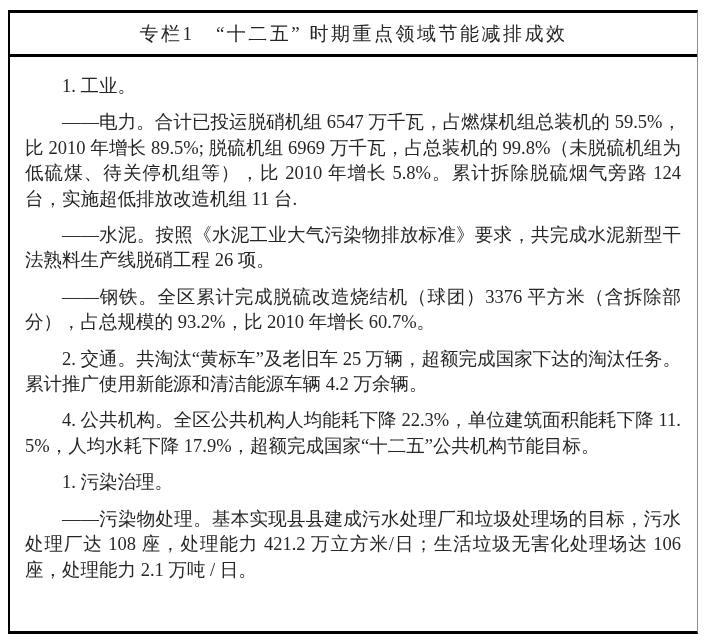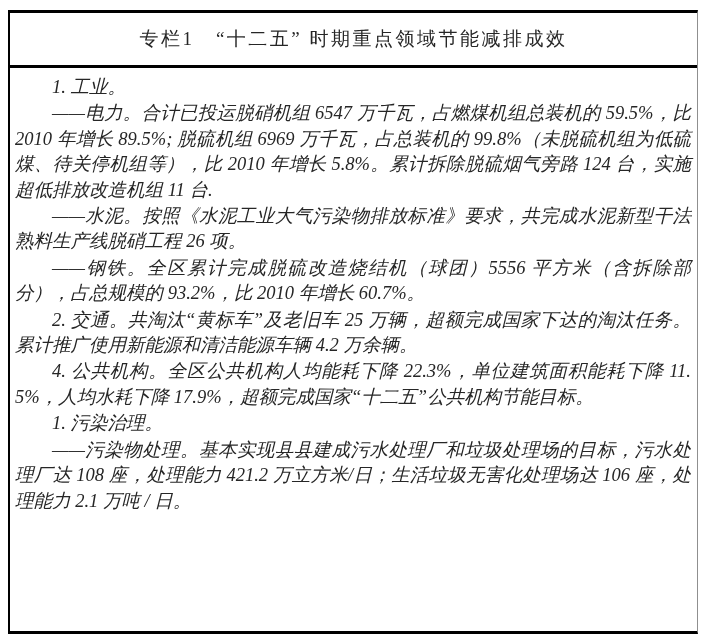--- a/index.html
+++ b/index.html
@@ -23,21 +23,21 @@
     height: 624px;
     box-sizing: border-box;
     background: #ffffff;
     border-top: 3px solid #000000;
     border-bottom: 3px solid #000000;
     border-left: 2px solid #000000;
     border-right: 1px solid #8f8f8f;
     overflow: hidden;
   }
   .panel-header {
-    height: 55px;
+    height: 44px;
     box-sizing: border-box;
     border-bottom: 3px solid #000000;
     display: flex;
     align-items: center;
     justify-content: center;
   }
   .panel-title {
     font-size: 19px;
     letter-spacing: 2.5px;
     color: #262626;
@@ -46,37 +46,36 @@
   .panel-body {
     box-sizing: border-box;
     padding: 6px 5px 0 4px;
     font-size: 18.5px;
     line-height: 25.4px;
     text-align: justify;
     text-justify: inter-ideograph;
     color: #262626;
   }
   .panel-body p {
-    margin: 1px;
+    margin: 11px;
     padding: 0;
     text-indent: 2em;
     word-break: break-all;
-    font-style: italic;
   }
 </style>
 </head>
 <body>
 
 <div class="panel">
   <div class="panel-header">
     <div class="panel-title">专栏1　“十二五” 时期重点领域节能减排成效</div>
   </div>
   <div class="panel-body">
     <p>1. 工业。</p>
     <p>——电力。合计已投运脱硝机组 6547 万千瓦，占燃煤机组总装机的 59.5%，比 2010 年增长 89.5%; 脱硫机组 6969 万千瓦，占总装机的 99.8%（未脱硫机组为低硫煤、待关停机组等），比 2010 年增长 5.8%。累计拆除脱硫烟气旁路 124 台，实施超低排放改造机组 11 台.</p>
     <p>——水泥。按照《水泥工业大气污染物排放标准》要求，共完成水泥新型干法熟料生产线脱硝工程 26 项。</p>
-    <p>——钢铁。全区累计完成脱硫改造烧结机（球团）5556 平方米（含拆除部分），占总规模的 93.2%，比 2010 年增长 60.7%。</p>
+    <p>——钢铁。全区累计完成脱硫改造烧结机（球团）3376 平方米（含拆除部分），占总规模的 93.2%，比 2010 年增长 60.7%。</p>
     <p>2. 交通。共淘汰“黄标车”及老旧车 25 万辆，超额完成国家下达的淘汰任务。累计推广使用新能源和清洁能源车辆 4.2 万余辆。</p>
     <p>4. 公共机构。全区公共机构人均能耗下降 22.3%，单位建筑面积能耗下降 11.5%，人均水耗下降 17.9%，超额完成国家“十二五”公共机构节能目标。</p>
     <p>1. 污染治理。</p>
     <p>——污染物处理。基本实现县县建成污水处理厂和垃圾处理场的目标，污水处理厂达 108 座，处理能力 421.2 万立方米/日；生活垃圾无害化处理场达 106 座，处理能力 2.1 万吨 / 日。</p>
   </div>
 </div>
 
 </body></html>

